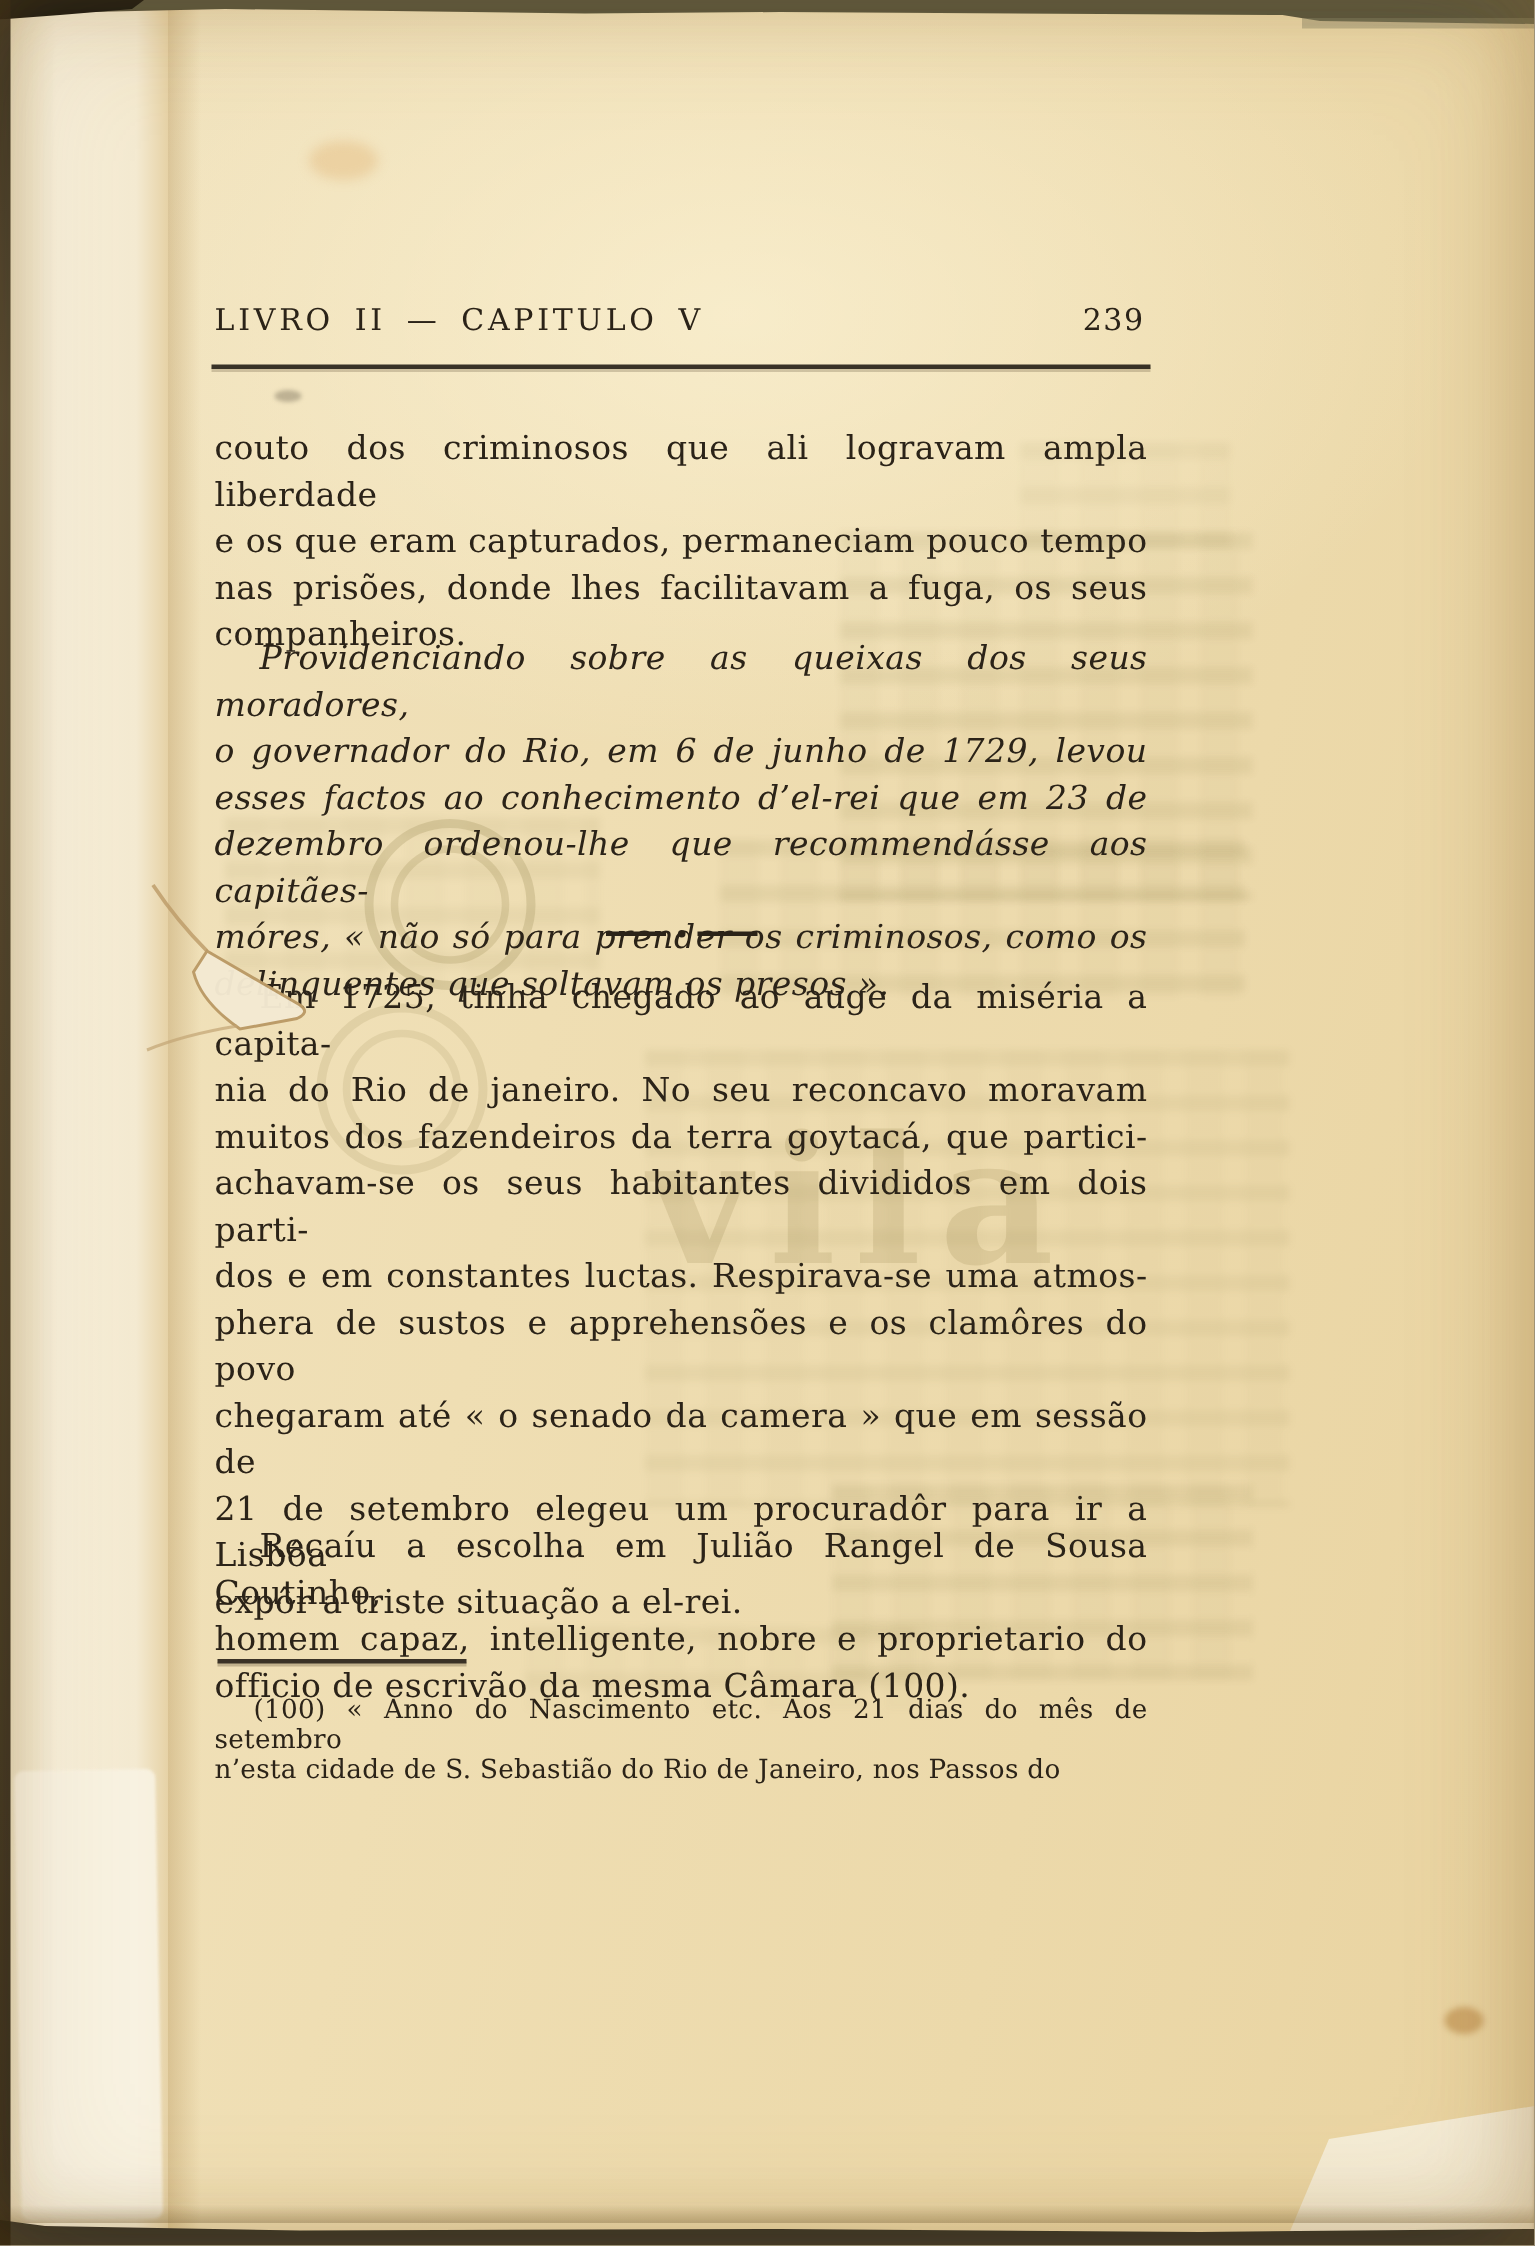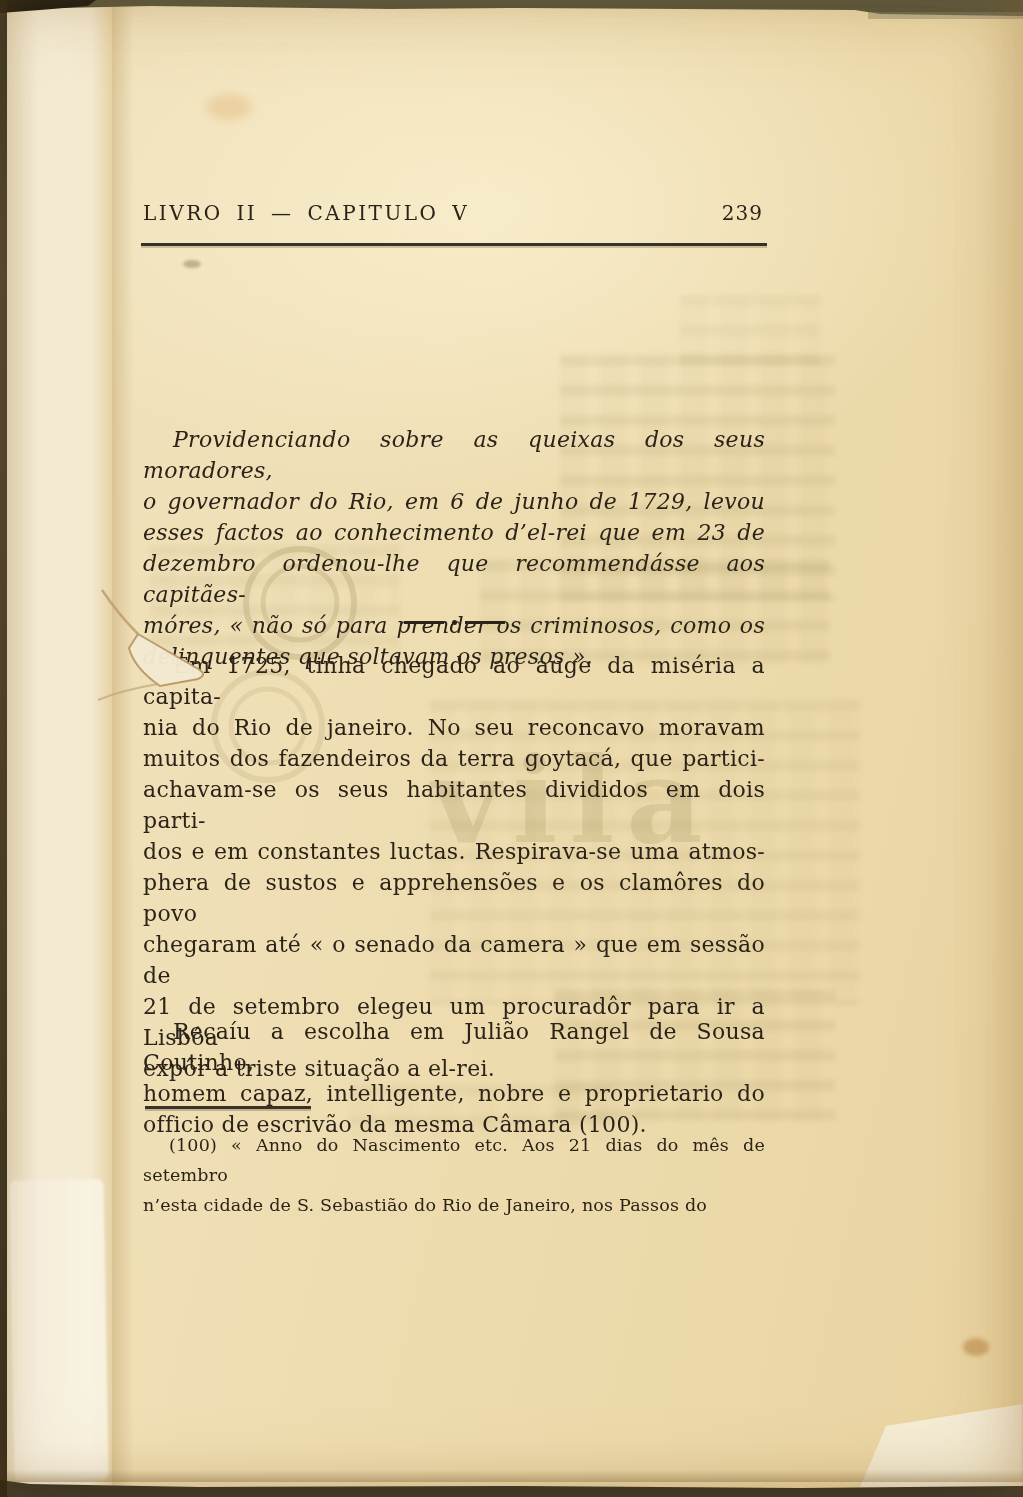--- a/index.html
+++ b/index.html
@@ -77,21 +77,21 @@
   .ln.end{text-align-last:left;}
   .ln.ind{text-indent:30px;}
   .p1{top:284px;} .p2{top:424px;font-style:italic;} .p3{top:650px;} .p4{top:995px;margin-top:21px;}
 
   .divider{position:absolute;top:620px;left:0;width:100%;display:flex;align-items:center;justify-content:center;gap:8px;}
   .divider .dash{width:40px;height:3px;background:#2b2318;}
   .divider .dot{width:5px;height:5px;border-radius:50%;background:#2b2318;}
 
   .fnrule{position:absolute;top:1106px;left:2px;width:166px;height:3px;background:#3a3226;
           box-shadow:0 2px 0 rgba(90,75,50,.3);}
-  .footnote{position:absolute;top:1130px;left:0;width:100%;font-size:17.5px;line-height:30px;letter-spacing:.2px;}
+  .footnote{position:absolute;top:1130px;left:0;width:100%;font-size:17.5px;line-height:20px;letter-spacing:.2px;}
   .footnote .ind{text-indent:26px;}
 </style>
 </head>
 <body>
 
 <div class="scan">
 
   <div class="bleed" style="left:560px;top:355px;width:275px;height:245px;"></div>
   <div class="bleed" style="left:150px;top:545px;width:250px;height:115px;opacity:.5;"></div>
   <div class="bleed" style="left:480px;top:560px;width:350px;height:105px;"></div>
@@ -110,20 +110,26 @@
   <div class="wm wm1">vila</div>
 
   <div class="textblock">
 
     <div class="hdr">
       <span>LIVRO II — CAPITULO V</span>
       <span class="pgnum">239</span>
     </div>
     <div class="hrule"></div>
 
+    <div class="para p1">
+      <div class="ln">couto dos criminosos que ali logravam ampla liberdade</div>
+      <div class="ln">e os que eram capturados, permaneciam pouco tempo</div>
+      <div class="ln">nas prisões, donde lhes facilitavam a fuga, os seus</div>
+      <div class="ln end">companheiros.</div>
+    </div>
 
     <div class="para p2">
       <div class="ln ind">Providenciando sobre as queixas dos seus moradores,</div>
       <div class="ln">o governador do Rio, em 6 de junho de 1729, levou</div>
       <div class="ln">esses factos ao conhecimento d’el-rei que em 23 de</div>
       <div class="ln">dezembro ordenou-lhe que recommendásse aos capitães-</div>
       <div class="ln">móres, « não só para prender os criminosos, como os</div>
       <div class="ln end">delinquentes que soltavam os presos ».</div>
     </div>
 

